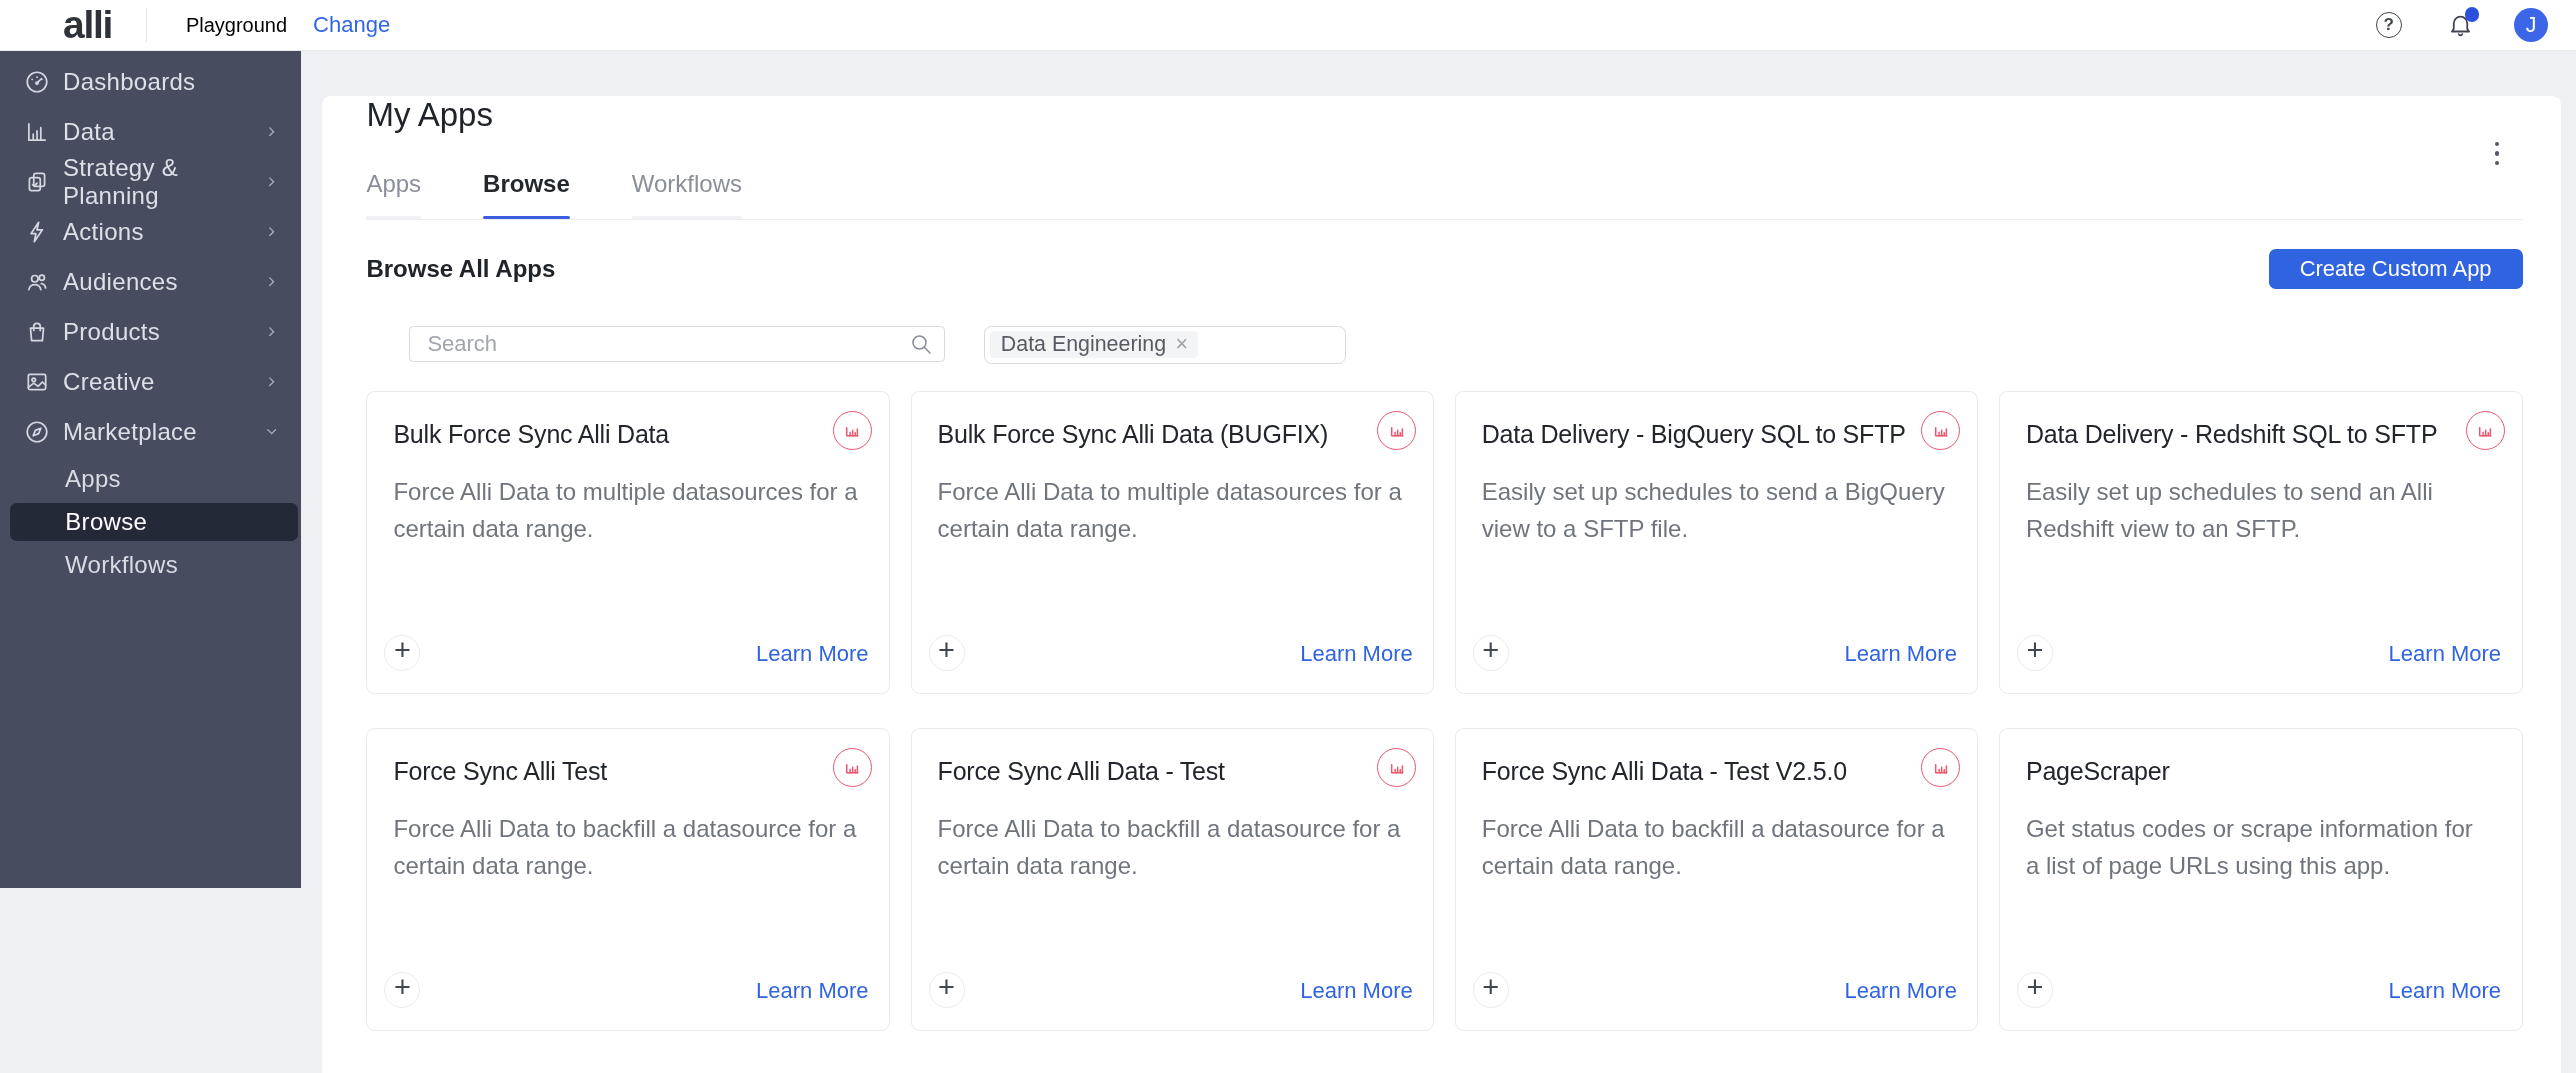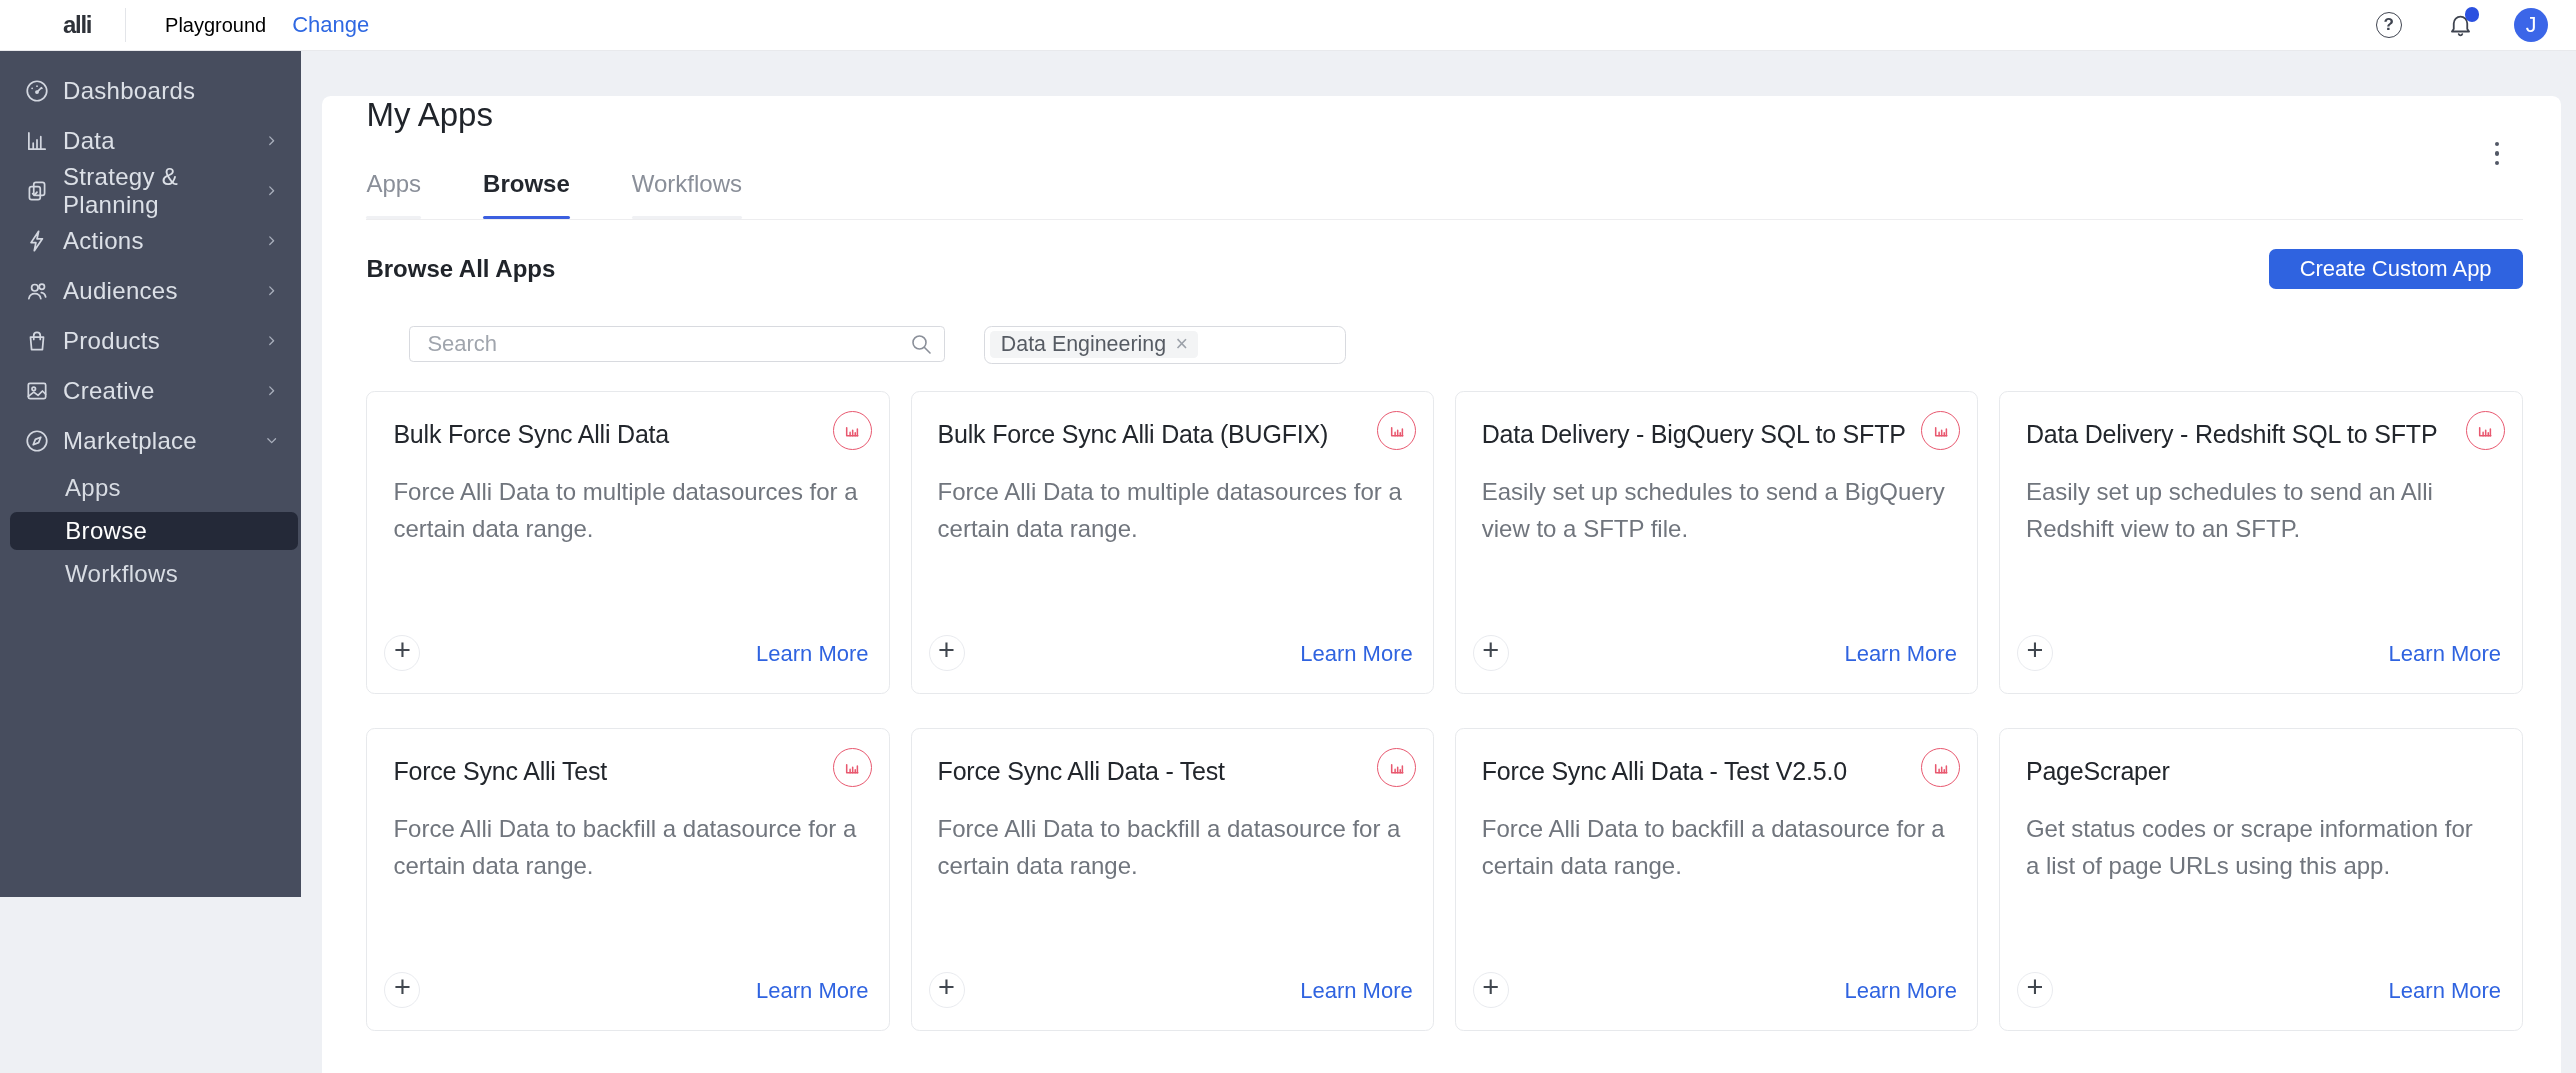--- a/index.html
+++ b/index.html
@@ -3,37 +3,37 @@
 <meta charset="utf-8">
 <style>
   * { margin:0; padding:0; box-sizing:border-box; }
   html,body { width:2576px; height:1073px; overflow:hidden; }
   body { font-family:"Liberation Sans", sans-serif; background:#EEF0F4; color:#23272D; }
 
   
   .topbar { position:fixed; top:0; left:0; width:2576px; height:51px; background:#fff;
             border-bottom:0.9px solid #E8E9EC; display:flex; align-items:center;
             padding:0 28px 0 63px; z-index:10; }
-  .logo { font-size:24px; font-weight:700; letter-spacing:-1.3px; color:#2E3239; margin-right:34px; cursor:pointer; }
+  .logo { font-size:39px; font-weight:700; letter-spacing:-1.3px; color:#2E3239; margin-right:34px; cursor:pointer; }
   .topbar-divider { width:0.9px; height:34px; background:#E3E5E9; margin-right:39px; }
   .workspace-name { font-size:20px; font-weight:500; color:#000000; margin-right:26px; }
   .change-link { font-size:22px; font-weight:500; color:#2F68E2; cursor:pointer; }
   .topbar-spacer { flex:1; }
   .help-btn { width:26.5px; height:26.5px; border:1.7px solid #3F4450; border-radius:50%;
               display:flex; align-items:center; justify-content:center; font-size:17px;
               font-weight:700; color:#3F4450; margin-right:45px; cursor:pointer; }
   .bell-wrap { position:relative; width:29px; height:29px; margin-right:38px; cursor:pointer; }
   .bell-wrap svg { width:27px; height:27px; }
   .bell-dot { position:absolute; top:-3.4px; right:-3.4px; width:14.5px; height:14.5px;
               border-radius:50%; background:#2B50E0; }
   .avatar { width:34px; height:34px; border-radius:50%; background:#3B66E8; color:#fff;
             font-size:21.4px; display:flex; align-items:center; justify-content:center; cursor:pointer; }
 
   
-  .sidebar { position:fixed; top:51px; left:0; width:301px; height:846px; background:#474D5E;
+  .sidebar { position:fixed; top:42px; left:0; width:301px; height:846px; background:#474D5E;
              padding-top:15px; z-index:5; }
   .nav-item { height:50px; display:flex; align-items:center; padding:0 22px 0 24px;
               color:#DCE0E7; font-size:24px; cursor:pointer; }
   .nav-icon { width:26px; height:26px; margin-right:13px; color:#D3D7E0; flex:none;
               display:flex; align-items:center; justify-content:center; }
   .nav-icon svg { width:26px; height:26px; }
   .nav-label { flex:1; letter-spacing:0.3px; }
   .nav-chevron { color:#A9AFBC; display:flex; }
   .nav-chevron svg { width:15.4px; height:15.4px; }
   .sub-item { height:43px; display:flex; align-items:center; padding-left:65px;

